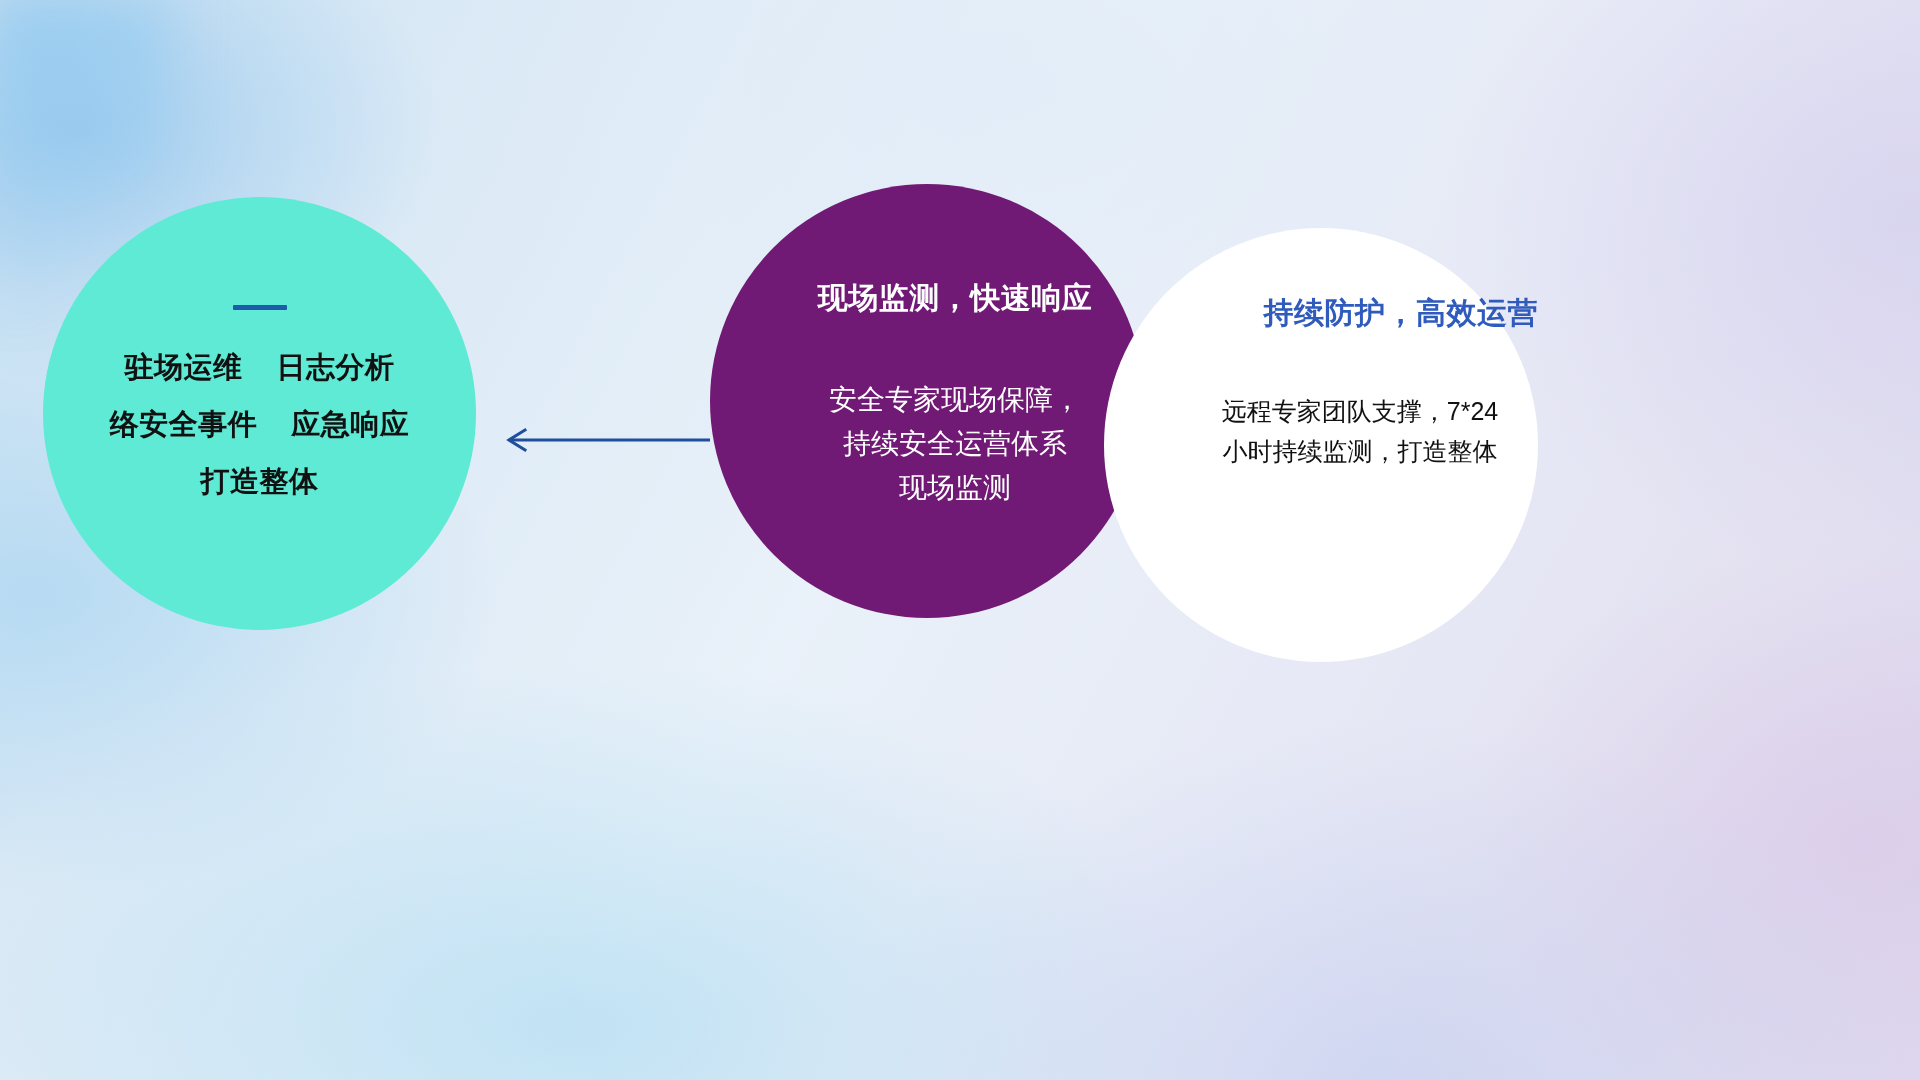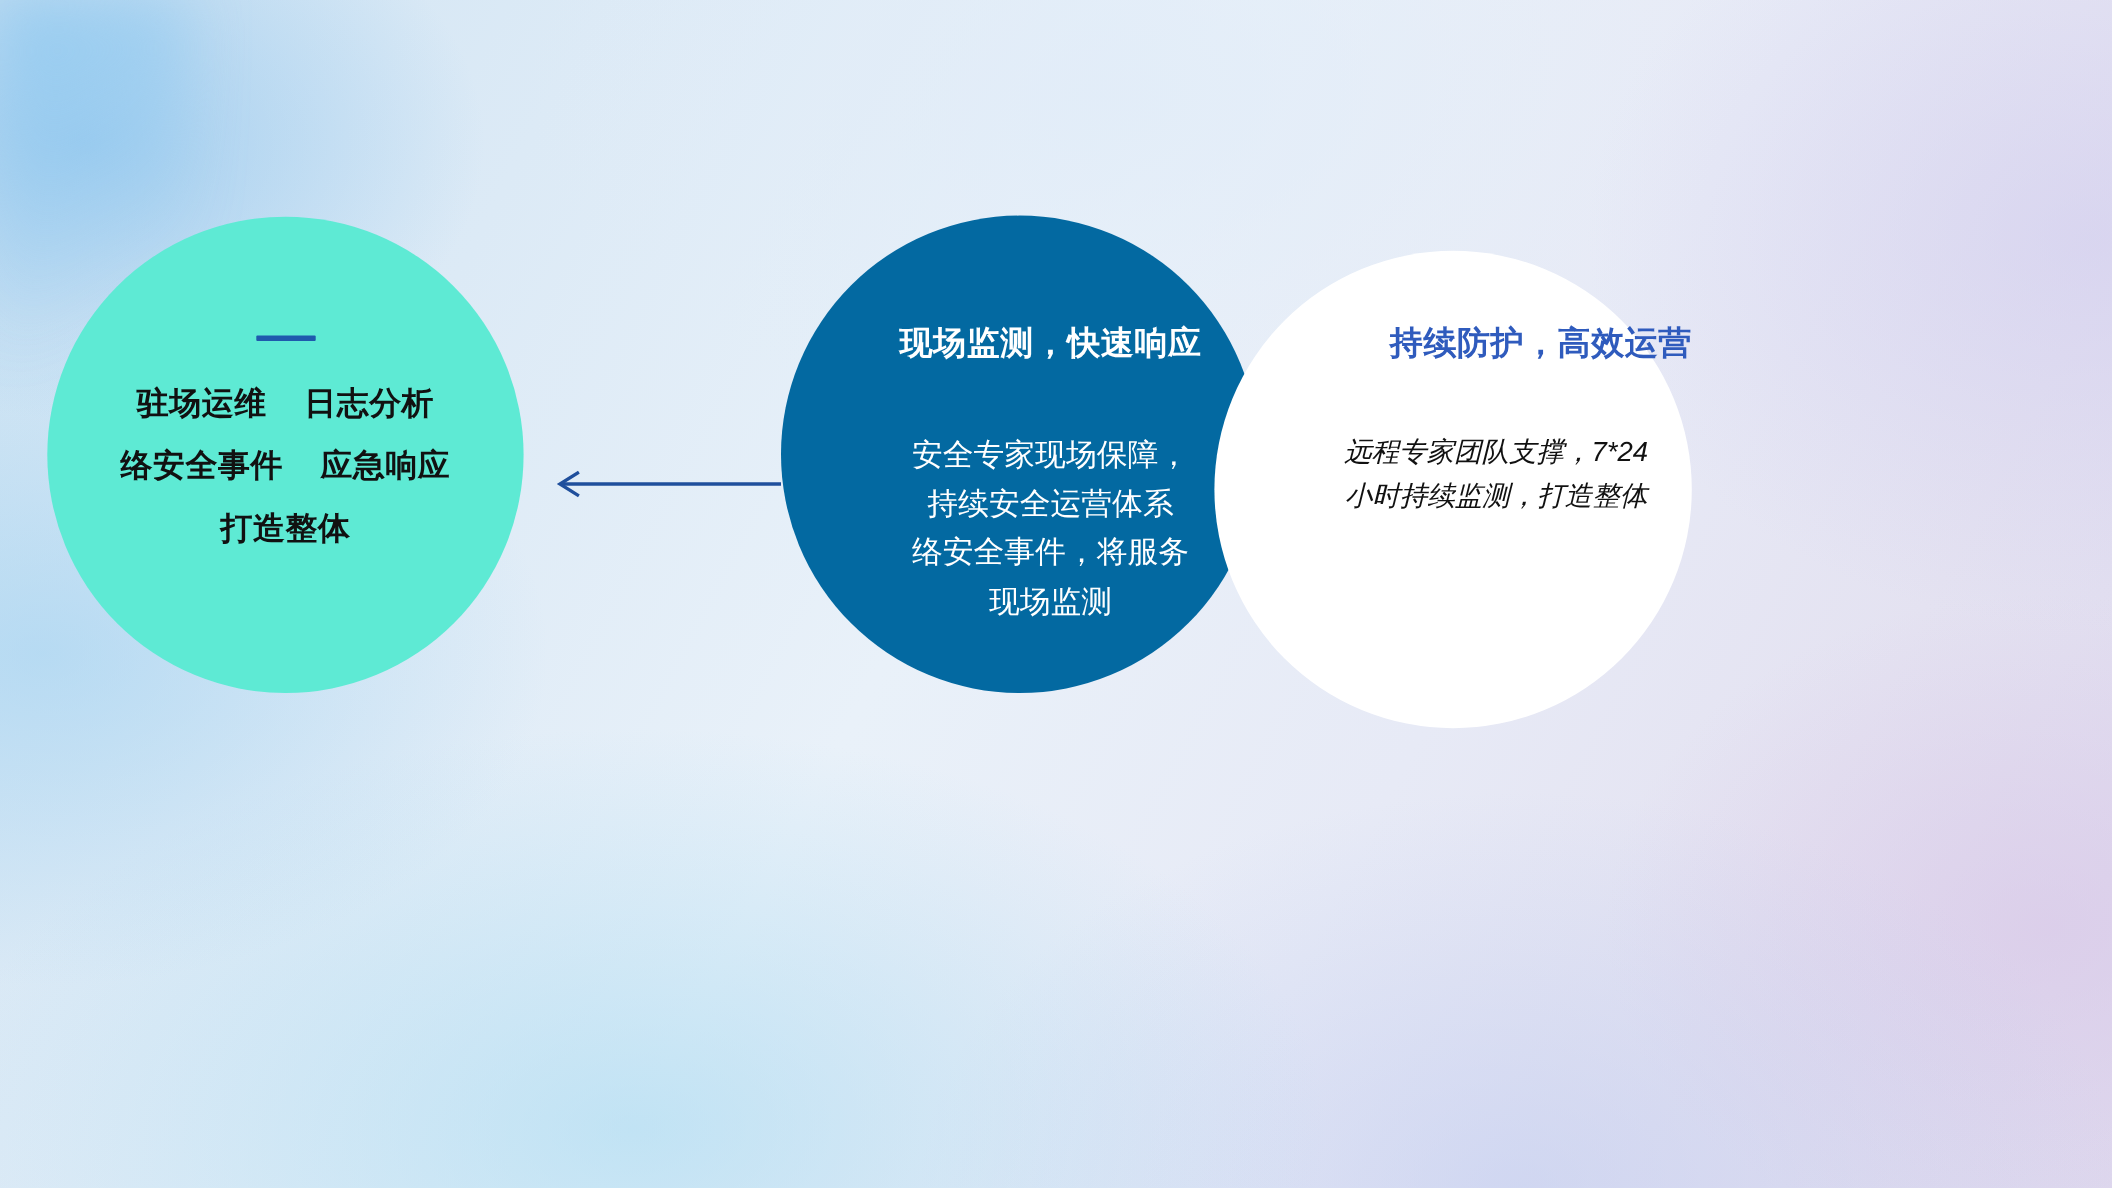--- a/index.html
+++ b/index.html
@@ -50,25 +50,26 @@
     left: 43px;
     top: 197px;
     width: 433px;
     height: 433px;
     background: #5eead4;
     z-index: 3;
   }
 
   #circle-middle {
     left: 710px;
-    top: 196px;
-    width: 434px;
-    height: 434px;
-    background: #0369a1;
+    top: 184px;
+    width: 434px;
+    height: 434px;
+    background: #701a75;
     z-index: 2;
+    font-family: Liberation Mono, monospace;
   }
 
   #circle-right {
     left: 1104px;
     top: 228px;
     width: 434px;
     height: 434px;
     background: #ffffff;
     z-index: 4;
   }
@@ -161,21 +162,20 @@
     margin-left: 36px;
   }
   #right-body {
     margin-top: 63px;
     font-size: 25px;
     color: #111111;
     line-height: 1.58;
     text-align: center;
     width: 356px;
     margin-left: 30px;
-    font-style: italic;
   }
 
   
   #arrow-connector {
     position: absolute;
     left: 495px;
     top: 424px;
     width: 215px;
     height: 32px;
     z-index: 5;
@@ -185,21 +185,20 @@
 <body>
 
 <div id="background"></div>
 
 <div class="circle" id="circle-middle">
   <div id="middle-content">
     <div id="middle-title">现场监测，快速响应</div>
     <div id="middle-body">
       <div>安全专家现场保障，</div>
       <div>持续安全运营体系</div>
-      <div>络安全事件，将服务</div>
       <div>现场监测</div>
     </div>
   </div>
 </div>
 
 <div class="circle" id="circle-left">
   <div id="left-content">
     <div id="left-accent-dash"></div>
     <div class="left-line">驻场运维    日志分析</div>
     <div class="left-line">络安全事件    应急响应</div>

